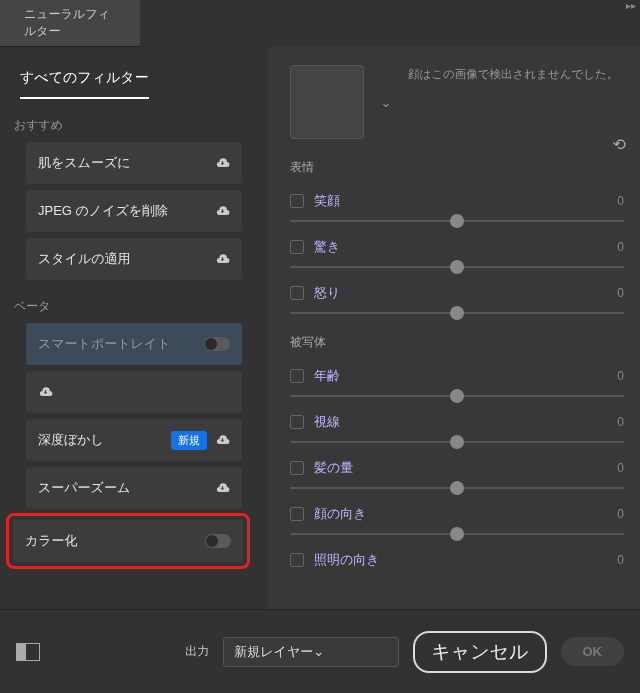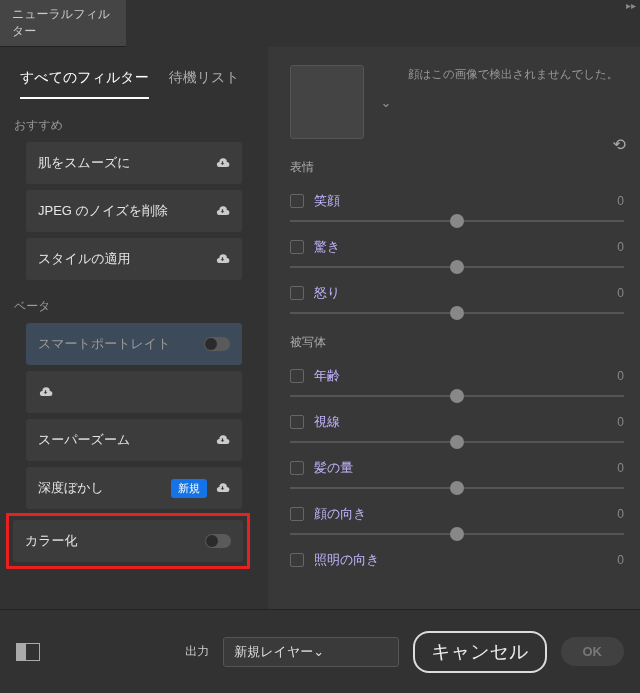--- a/index.html
+++ b/index.html
@@ -4,22 +4,22 @@
 <style>
   * { box-sizing: border-box; margin: 0; padding: 0; }
   body {
     width: 640px; height: 693px;
     background: #323232;
     font-family: -apple-system, "Segoe UI", sans-serif;
     color: #ccc; font-size: 13px;
     overflow: hidden; position: relative;
   }
   .titlebar {
-    background: #454545; padding: 6px 12px; font-size: 12px; color: #ccc;
-    width: 126px; border-bottom: 1px solid #222;
+    background: #454545; padding: 6px 24px; font-size: 12px; color: #ccc;
+    width: 140px; border-bottom: 1px solid #222;
   }
   .double-chevron { position:absolute; top:0; right:4px; font-size:10px; color:#888; }
   .main-split { display:flex; height: 602px; }
   .left {
     width: 268px; background:#323232; padding: 0 0 6px 0;
     display:flex; flex-direction:column;
   }
   .tabs { display:flex; gap:20px; padding:22px 20px 0 20px; }
   .tab { color:#aaa; padding-bottom:10px; cursor:pointer; font-size:14px; }
   .tab.active { color:#fff; border-bottom:2px solid #fff; }
@@ -40,21 +40,21 @@
   .cloud-icon svg { width:15px; height:11px; fill:#ccc; }
   .toggle {
     width:26px; height:14px; background:#5a5a5a; border-radius:7px;
     position:relative;
   }
   .toggle::after {
     content:""; position:absolute; width:12px; height:12px;
     background:#2b2b2b; border-radius:50%; top:1px; left:1px;
   }
   .highlight-box {
-    border:3px solid #e82020; border-radius:1px; margin:4px 18px 0 6px;
+    border:3px solid #e82020; border-radius:8px; margin:4px 18px 0 6px;
   }
   .highlight-box .filter-item { margin: 4px; }
   .right {
     flex:1; background:#383838; padding:18px 16px 6px 22px;
     position:relative; overflow:hidden;
   }
   .preview-row { display:flex; gap:12px; align-items:flex-start; }
   .thumb {
     width:74px; height:74px; border:1px solid #555; border-radius:3px;
     background:#444;
@@ -112,21 +112,20 @@
 </head>
 <body>
 
 <div class="double-chevron">▸▸</div>
 <div class="titlebar">ニューラルフィルター</div>
 
 <div class="main-split">
   <div class="left">
     <div class="tabs">
       <div class="tab active">すべてのフィルター</div>
-      <div class="tab">待機リスト</div>
     </div>
 
     <div class="section-label">おすすめ</div>
     <div class="filter-list">
       <div class="filter-item">
         <span>肌をスムーズに</span>
         <span class="cloud-icon"><svg viewBox="0 0 24 16">
               <path d="M19 7a6 6 0 00-12 0 4 4 0 000 8h12a4 4 0 000-8zM12 12l-3-3h2V6h2v3h2z"></path>
             </svg></span>
       </div>
@@ -144,38 +143,38 @@
       </div>
     </div>
 
     <div class="section-label">ベータ</div>
     <div class="filter-list">
       <div class="filter-item selected">
         <span>スマートポートレイト</span>
         <span class="toggle"></span>
       </div>
       <div class="filter-item disabled">
-        <span class="cloud-icon"><svg viewBox="0 0 24 16">
-              <path d="M19 7a6 6 0 00-12 0 4 4 0 000 8h12a4 4 0 000-8zM12 12l-3-3h2V6h2v3h2z"></path>
-            </svg></span>
-      </div>
-      <div class="filter-item">
-        <span>スーパーズーム</span>
         <span class="cloud-icon"><svg viewBox="0 0 24 16">
               <path d="M19 7a6 6 0 00-12 0 4 4 0 000 8h12a4 4 0 000-8zM12 12l-3-3h2V6h2v3h2z"></path>
             </svg></span>
       </div>
       <div class="filter-item">
         <span>深度ぼかし</span>
         <span class="right-ctl">
           <span class="badge">新規</span>
           <span class="cloud-icon"><svg viewBox="0 0 24 16">
                 <path d="M19 7a6 6 0 00-12 0 4 4 0 000 8h12a4 4 0 000-8zM12 12l-3-3h2V6h2v3h2z"></path>
               </svg></span>
         </span>
+      </div>
+      <div class="filter-item">
+        <span>スーパーズーム</span>
+        <span class="cloud-icon"><svg viewBox="0 0 24 16">
+              <path d="M19 7a6 6 0 00-12 0 4 4 0 000 8h12a4 4 0 000-8zM12 12l-3-3h2V6h2v3h2z"></path>
+            </svg></span>
       </div>
     </div>
     <div class="highlight-box">
       <div class="filter-item">
         <span>カラー化</span>
         <span class="toggle"></span>
       </div>
     </div>
   </div>
 

